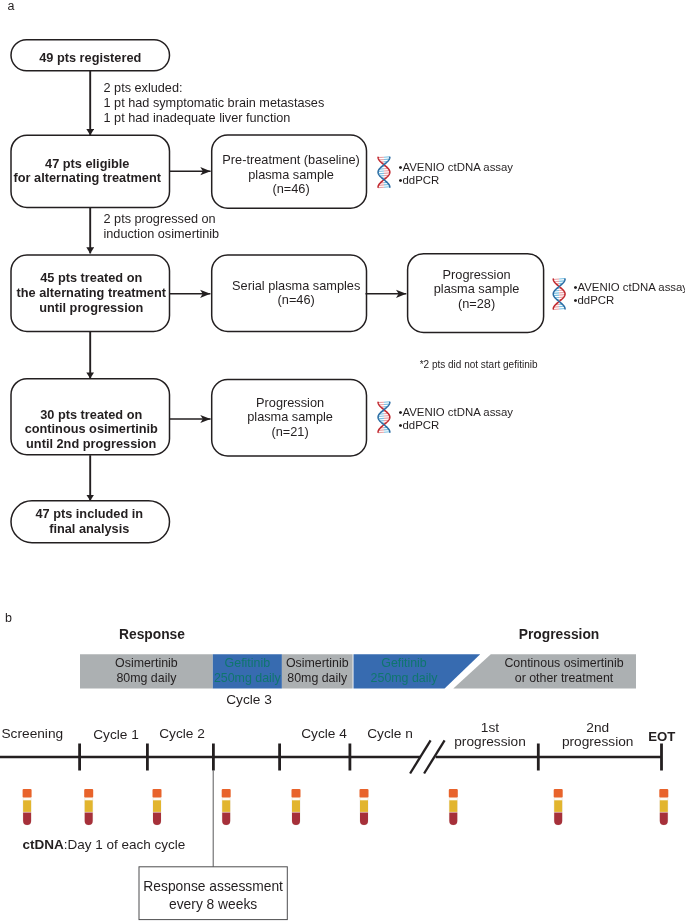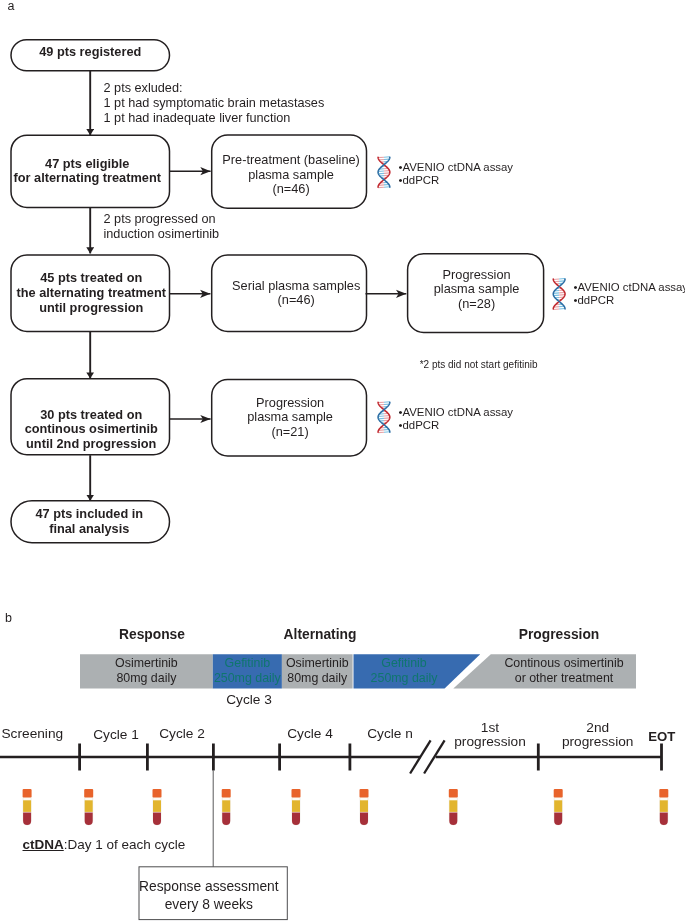--- a/index.html
+++ b/index.html
@@ -19,21 +19,21 @@
   .assay{position:absolute;font-size:11.4px;line-height:1.15;color:#231f20;white-space:pre;}
   .blocktext{position:absolute;text-align:center;font-size:12.4px;line-height:1.20;
              color:#231f20;white-space:pre;}
   .blocktext.onblue{color:#0f766e;}
   .phase{position:absolute;font-weight:bold;font-size:13.8px;color:#231f20;
          text-align:center;white-space:pre;line-height:1;}
   .axlab{position:absolute;font-size:13.7px;color:#231f20;text-align:center;
          white-space:pre;line-height:1.025;}
   .axlab.bold{font-weight:bold;}
   .ctdna{position:absolute;font-size:13.5px;color:#231f20;white-space:pre;line-height:1;}
-  .ctdna b{font-weight:bold;text-decoration:underline;}
+  .ctdna b{font-weight:bold;}
   .rbox{position:absolute;text-align:center;font-size:13.8px;line-height:1.305;
         color:#231f20;white-space:pre;}
 </style>
 </head>
 <body>
 
 <div class="fig">
   <svg id="canvas" width="685" height="921">
     <defs>
       <marker id="ah" markerWidth="9" markerHeight="9" refX="6.1" refY="4" orient="auto" markerUnits="userSpaceOnUse">
@@ -227,48 +227,47 @@
         </g>
       </g>
     <g id="g-rbox">
         <line x1="213.2" y1="770.3" x2="213.2" y2="867.5" stroke="#59595b" stroke-width="1"></line>
         <rect x="139" y="866.8" width="148.3" height="52.8" fill="#fff" stroke="#4d4d4f" stroke-width="1"></rect>
       </g>
   </svg>
   <div id="overlay">
       <div class="abs panel-letter" style="left:7.6px;top:0.2px;">a</div>
       <div class="abs panel-letter" style="left:5px;top:611.8px;">b</div>
-      <div class="nodetext b" style="left:11px;top:37px;width:158.5px;height:31px;display:flex;align-items:center;justify-content:center;"><div>49 pts registered</div></div>
+      <div class="nodetext b" style="left:11px;top:43px;width:158.5px;height:31px;display:flex;align-items:center;justify-content:center;"><div>49 pts registered</div></div>
       <div class="nodetext b" style="left:8px;top:135.2px;width:158.5px;height:72.2px;display:flex;align-items:center;justify-content:center;"><div><span>47 pts eligible</span><br><span>for alternating treatment</span></div></div>
       <div class="nodetext" style="left:213.7px;top:138.4px;width:154.8px;height:73.2px;display:flex;align-items:center;justify-content:center;"><div><span>Pre-treatment (baseline)</span><br><span>plasma sample</span><br><span>(n=46)</span></div></div>
       <div class="nodetext b" style="left:12px;top:255px;width:158.5px;height:76.5px;display:flex;align-items:center;justify-content:center;border-radius:26px;"><div><span>45 pts treated on</span><br><span>the alternating treatment</span><br><span>until progression</span></div></div>
       <div class="nodetext" style="left:212.7px;top:255px;width:167px;height:76.5px;display:flex;align-items:center;justify-content:center;"><div><span>Serial plasma samples</span><br><span>(n=46)</span></div></div>
       <div class="nodetext" style="left:408.6px;top:250.2px;width:136px;height:78.8px;display:flex;align-items:center;justify-content:center;"><div><span>Progression</span><br><span>plasma sample</span><br><span>(n=28)</span></div></div>
       <div class="nodetext b" style="left:12px;top:378.7px;width:158.5px;height:76px;display:flex;align-items:center;justify-content:center;margin-top:13px;"><div><span>30 pts treated on</span><br><span>continous osimertinib</span><br><span>until 2nd progression</span></div></div>
       <div class="nodetext" style="left:212.7px;top:379.6px;width:154.8px;height:76.3px;display:flex;align-items:center;justify-content:center;"><div><span>Progression</span><br><span>plasma sample</span><br><span>(n=21)</span></div></div>
       <div class="nodetext b" style="left:10px;top:500.8px;width:158.5px;height:41.9px;display:flex;align-items:center;justify-content:center;"><div><span>47 pts included in</span><br><span>final analysis</span></div></div>
       <div class="nodetext" style="left:410.6px;top:311.6px;width:136px;font-size:10px;margin-top:47px;">*2 pts did not start gefitinib</div>
       <div class="note" style="left:103.5px;top:80.5px;"><span>2 pts exluded:</span><br><span>1 pt had symptomatic brain metastases</span><br><span>1 pt had inadequate liver function</span></div>
       <div class="note" style="left:103.5px;top:211.5px;"><span>2 pts progressed on</span><br><span>induction osimertinib</span></div>
       <div class="assay" style="left:398.5px;top:160.7px;"><span>•AVENIO ctDNA assay</span><br><span>•ddPCR</span></div>
       <div class="assay" style="left:573.5px;top:280.7px;"><span>•AVENIO ctDNA assay</span><br><span>•ddPCR</span></div>
       <div class="assay" style="left:398.5px;top:405.7px;"><span>•AVENIO ctDNA assay</span><br><span>•ddPCR</span></div>
       <div class="phase" style="left:52px;top:628px;width:200px;">Response</div>
-      <div class="phase" style="left:220px;top:628px;width:200px;">Alternating</div>
       <div class="phase" style="left:459px;top:628px;width:200px;">Progression</div>
       <div class="blocktext" style="left:36.400000000000006px;top:655.9000000000001px;width:220px;"><div>Osimertinib</div><div>80mg daily</div></div>
       <div class="blocktext onblue" style="left:137.35px;top:655.9000000000001px;width:220px;"><div>Gefitinib</div><div>250mg daily</div></div>
       <div class="blocktext" style="left:207.25px;top:655.9000000000001px;width:220px;"><div>Osimertinib</div><div>80mg daily</div></div>
       <div class="blocktext onblue" style="left:294px;top:655.9000000000001px;width:220px;"><div>Gefitinib</div><div>250mg daily</div></div>
       <div class="blocktext" style="left:454px;top:655.9000000000001px;width:220px;"><div>Continous osimertinib</div><div>or other treatment</div></div>
       <div class="axlab" style="left:-57.7px;top:727px;width:180px;">Screening</div>
       <div class="axlab" style="left:26px;top:728px;width:180px;">Cycle 1</div>
       <div class="axlab" style="left:92px;top:727px;width:180px;">Cycle 2</div>
       <div class="axlab" style="left:159px;top:693px;width:180px;">Cycle 3</div>
-      <div class="axlab" style="left:220px;top:727px;width:180px;">Cycle 4</div>
+      <div class="axlab" style="left:234px;top:727px;width:180px;">Cycle 4</div>
       <div class="axlab" style="left:300px;top:727px;width:180px;">Cycle n</div>
       <div class="axlab" style="left:400px;top:720.5px;width:180px;"><span>1st</span><br><span>progression</span></div>
       <div class="axlab" style="left:507.70000000000005px;top:720.5px;width:180px;"><span>2nd</span><br><span>progression</span></div>
       <div class="axlab bold" style="left:571.8px;top:730.4px;width:180px;font-size:13.2px;">EOT</div>
       <div class="ctdna" style="left:22.5px;top:838px;"><b>ctDNA</b><span>:Day 1 of each cycle</span></div>
-      <div class="rbox" style="left:139px;top:869.1999999999999px;width:148.3px;height:52.8px;display:flex;align-items:center;justify-content:flex-start;"><div><span>Response assessment</span><br><span>every 8 weeks</span></div></div>
+      <div class="rbox" style="left:139px;top:869.1999999999999px;width:148.3px;height:52.8px;display:flex;align-items:center;justify-content:center;"><div><span>Response assessment</span><br><span>every 8 weeks</span></div></div>
     </div>
 </div>
 
 </body></html>

